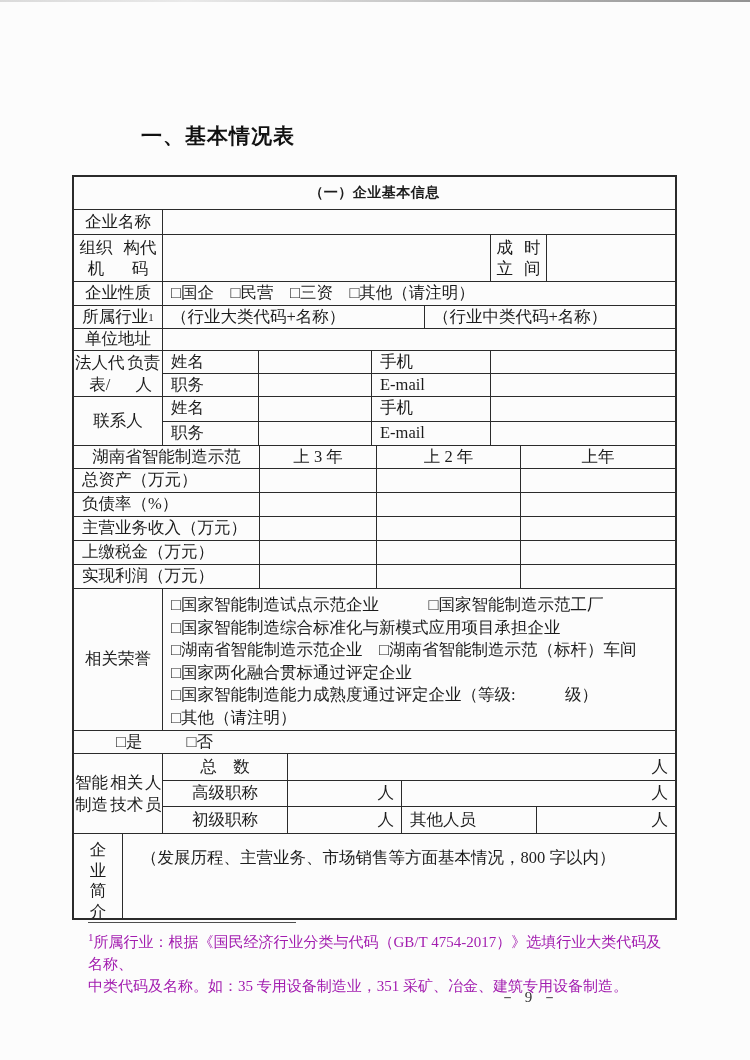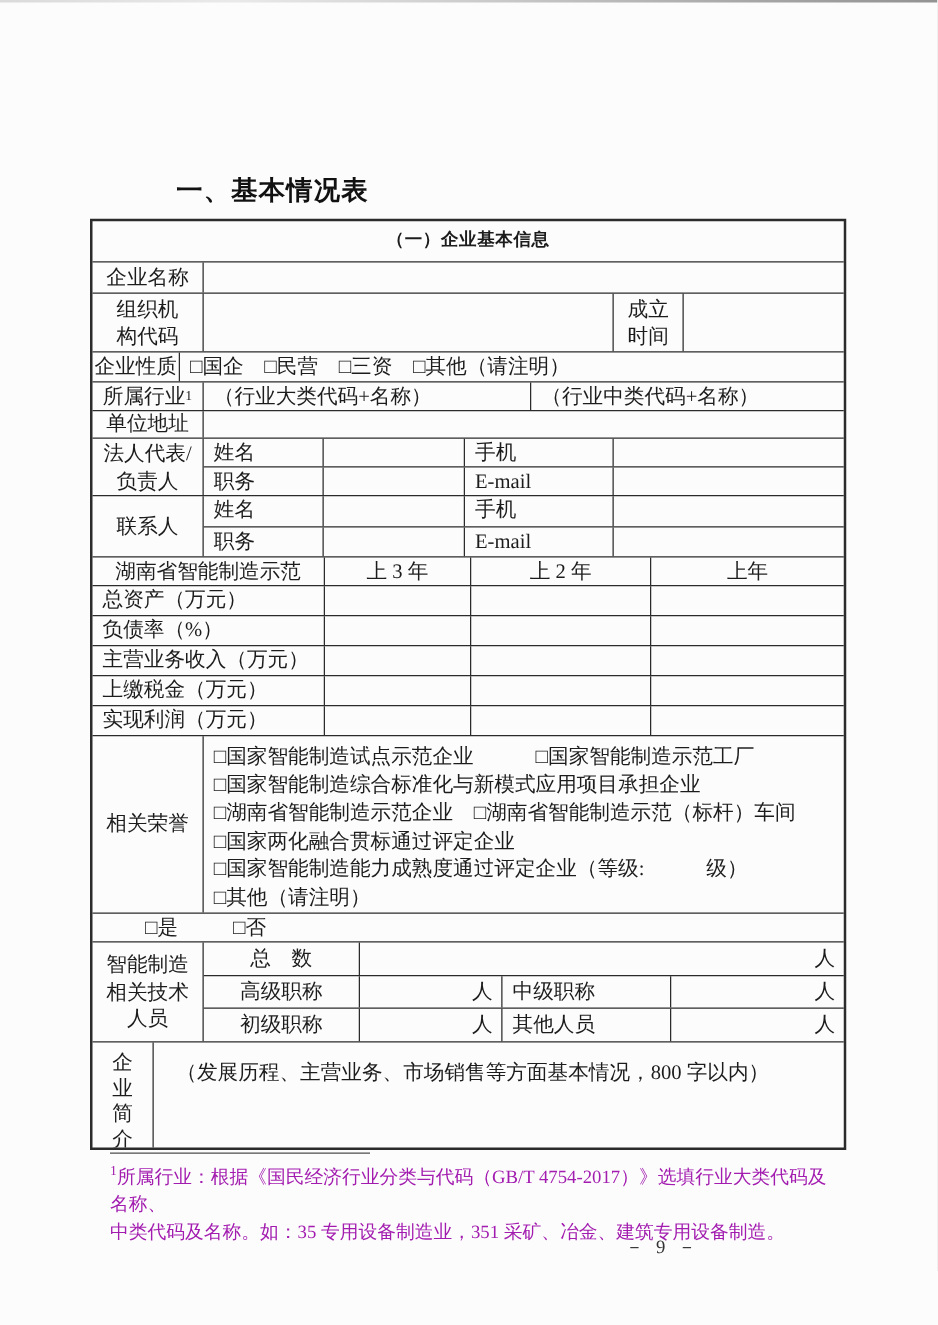--- a/index.html
+++ b/index.html
@@ -7,40 +7,40 @@
     position:relative;width:750px;height:1060px;margin:0 auto;
     background:#fcfcfc;overflow:hidden;color:#1c1c1c;
     font-family:"Liberation Serif","DejaVu Serif",serif;
   }
   .scan-edge{
     position:absolute;top:0;left:0;width:750px;height:2px;
     background:linear-gradient(to right,#cfcfcf 0%,#e3e3e3 25%,#b5b5b5 55%,#8a8a8a 80%,#6f6f6f 100%);
     opacity:.75;
   }
   .title{
-    position:absolute;left:141px;top:138px;margin:0;
+    position:absolute;left:141px;top:122px;margin:0;
     font-size:21px;font-weight:bold;letter-spacing:1px;color:#111;
   }
   
   .form-table{
     position:absolute;left:72px;top:175px;width:605px;
     border:2px solid #2b2b2b;box-sizing:border-box;
     font-size:16.5px;line-height:1.25;
   }
   .tr{display:flex;border-bottom:1px solid #2b2b2b;box-sizing:border-box;align-items:stretch;}
   .tr.last{border-bottom:none;}
   .td{
     border-right:1px solid #2b2b2b;box-sizing:border-box;
     display:flex;align-items:center;overflow:hidden;flex:0 0 auto;
   }
   .td.end{border-right:none;}
   .td.fill{flex:1 1 auto;}
   .center{justify-content:center;text-align:center;}
   .left{justify-content:flex-start;padding-left:8px;}
-  .stack{flex-direction:column;justify-content:center;text-align:center;line-height:1.3;}
+  .stack{flex-direction:row;justify-content:center;text-align:center;line-height:1.3;}
   .subcol{flex:1 1 auto;display:flex;flex-direction:column;}
   .subrow{display:flex;flex:1 1 auto;border-bottom:1px solid #2b2b2b;box-sizing:border-box;align-items:stretch;}
   .subrow.last{border-bottom:none;}
   .sec-header{font-size:14px;font-weight:bold;letter-spacing:.5px;}
   sup{font-size:11px;line-height:0;}
   .honors-body{display:block;padding:5px 8px 2px 8px;}
   .honors-body div{line-height:22.6px;white-space:pre;}
   .person{justify-content:flex-end;padding-right:7px;}
   .accident-cell{padding-left:8px;}
   .accident-q{letter-spacing:1px;}
@@ -86,21 +86,21 @@
       </div>
       <div class="td" style="width:328px"></div>
       <div class="td stack" style="width:56px">
         <div>成立</div>
         <div>时间</div>
       </div>
       <div class="td fill end"></div>
     </div>
 
     <div class="tr" style="height:24px">
-      <div class="td center" style="width:70px">企业性质</div>
+      <div class="td center" style="width:89px">企业性质</div>
       <div class="td fill end left">□国企　□民营　□三资　□其他（请注明）</div>
     </div>
 
     <div class="tr" style="height:23px">
       <div class="td center" style="width:89px">
         <span>所属行业</span>
           <sup>1</sup>
       </div>
       <div class="td left" style="width:262px">（行业大类代码+名称）</div>
       <div class="td fill end left">（行业中类代码+名称）</div>
@@ -214,21 +214,20 @@
         <div>人员</div>
       </div>
       <div class="subcol">
         <div class="subrow">
           <div class="td center" style="width:125px">总　数</div>
           <div class="td fill end person">人</div>
         </div>
         <div class="subrow">
           <div class="td center" style="width:125px">高级职称</div>
           <div class="td person" style="width:114px">人</div>
-          <div class="td left" style="width:135px">中级职称</div>
           <div class="td fill end person">人</div>
         </div>
         <div class="subrow last">
           <div class="td center" style="width:125px">初级职称</div>
           <div class="td person" style="width:114px">人</div>
           <div class="td left" style="width:135px">其他人员</div>
           <div class="td fill end person">人</div>
         </div>
       </div>
     </div>

